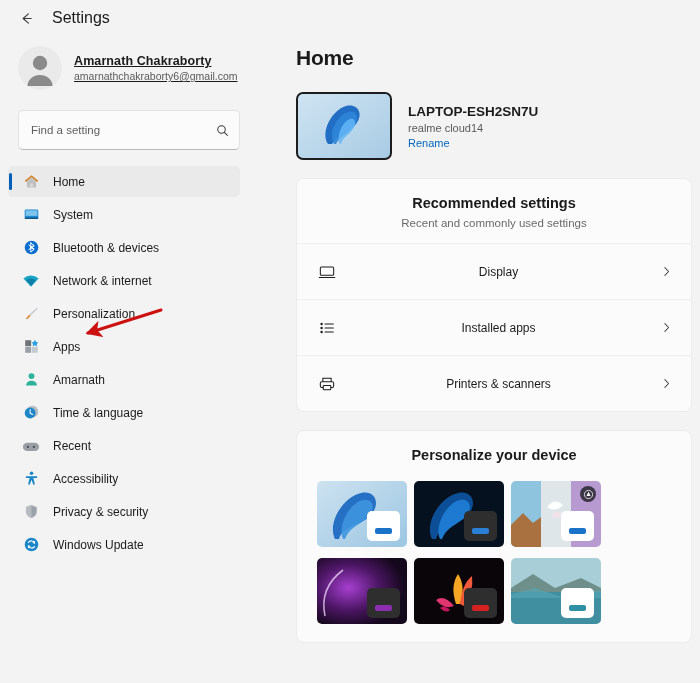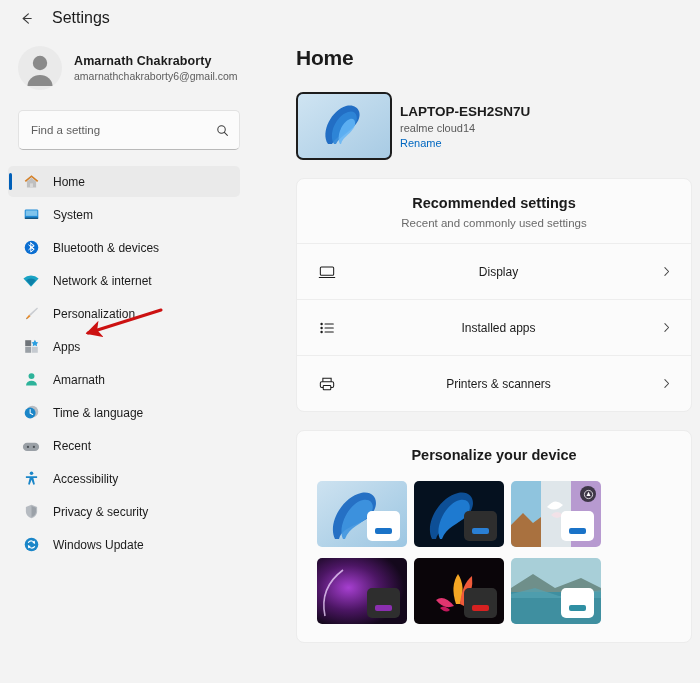--- a/index.html
+++ b/index.html
@@ -28,21 +28,21 @@
     background: #f3f3f3;
   }
   .account {
     display: flex; align-items: center; gap: 12px; padding: 10px 0 10px 18px;
   }
   .avatar {
     width: 44px; height: 44px; border-radius: 50%; background: #eaeaea;
     display: flex; align-items: flex-end; justify-content: center; overflow: hidden;
     flex: 0 0 44px;
   }
-  .account-text { display: flex; flex-direction: column; gap: 2px; min-width: 0; }
+  .account-text { display: flex; flex-direction: column; gap: 2px; min-width: 0; text-decoration: underline; }
   .account-name { font-size: 12.5px; font-weight: bold; color: #1b1b1b; letter-spacing: .1px; }
   .account-mail { font-size: 10.5px; color: #5c5c5c; white-space: nowrap; }
 
   .search-wrap { padding: 10px 22px 0 18px; }
   .search-box {
     height: 40px; background: #fbfbfb; border: 1px solid #e2e2e2;
     border-bottom: 1px solid #b9b9b9;
     border-radius: 5px; display: flex; align-items: center;
     padding: 0 10px 0 12px; gap: 6px;
   }
@@ -63,21 +63,21 @@
     content: ""; position: absolute; left: 1px; top: 7px;
     width: 3px; height: 17px; border-radius: 2px; background: #005fb8;
   }
   .nav-icon { width: 18px; height: 18px; flex: 0 0 18px; display: flex; align-items: center; justify-content: center; }
   .nav-label { font-size: 12px; color: #1b1b1b; }
 
   
   .main { flex: 1; height: 683px; padding: 36px 0 0 0; position: relative; overflow: hidden; }
   .page-title { font-size: 21px; font-weight: bold; margin: 10px 0 0 34px; letter-spacing: -.2px; }
 
-  .device-row { display: flex; align-items: center; gap: 8px; margin: 22px 0 0 34px; }
+  .device-row { display: flex; align-items: center; gap: 16px; margin: 22px 0 0 34px; }
   .device-thumb {
     width: 96px; height: 68px; border: 2.5px solid #1d1d1d; border-radius: 7px;
     overflow: hidden; background: #0a2a52; position: relative; flex: 0 0 96px;
   }
   .device-info { display: flex; flex-direction: column; gap: 3px; }
   .device-name { font-size: 13.5px; font-weight: bold; color: #1b1b1b; }
   .device-sub { font-size: 11px; color: #5a5a5a; }
   .device-link { font-size: 11px; color: #0067c0; }
 
   .card {

